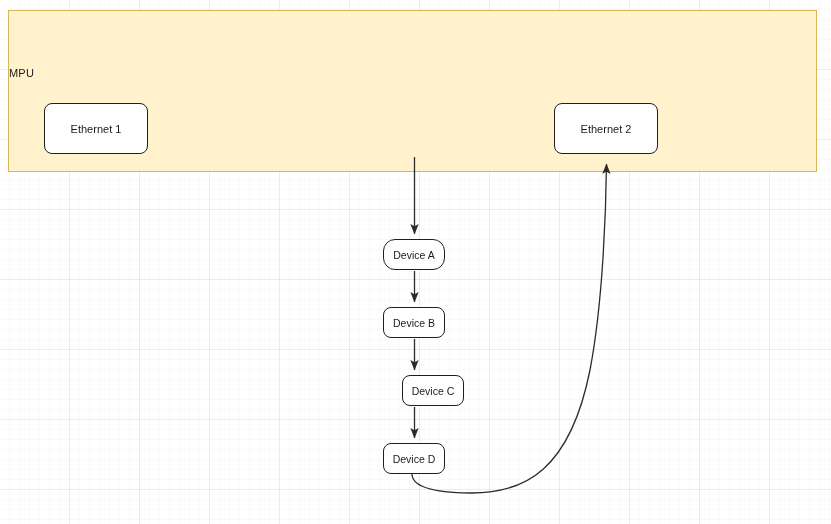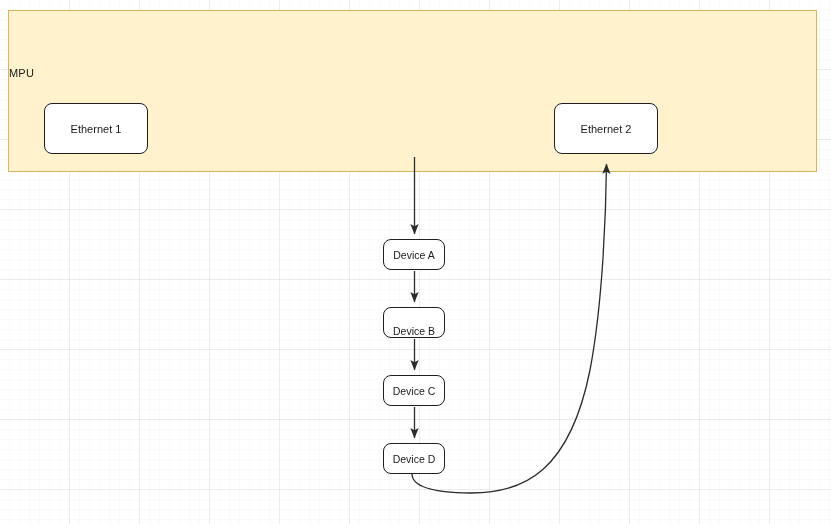--- a/index.html
+++ b/index.html
@@ -66,23 +66,23 @@
     width: 62px;
     height: 31px;
     font-size: 10.5px;
     border-radius: 8px;
   }
 
   #eth1 { left: 44px;  top: 103px; }
   #eth2 { left: 362px; top: 105px; }
   #eth3 { left: 554px; top: 103px; }
 
-  #devA { left: 383px; top: 239px; }
-  #devB { left: 383px; top: 307px; align-items: flex-end; }
-  #devC { left: 383px; top: 375px; }
+  #devA { left: 383px; top: 239px; border-radius: 12px; }
+  #devB { left: 383px; top: 307px; }
+  #devC { left: 402px; top: 375px; }
   #devD { left: 383px; top: 443px; align-items: center; }
 
   #edges {
     position: absolute;
     left: 0;
     top: 0;
     width: 831px;
     height: 524px;
     pointer-events: none;
   }

